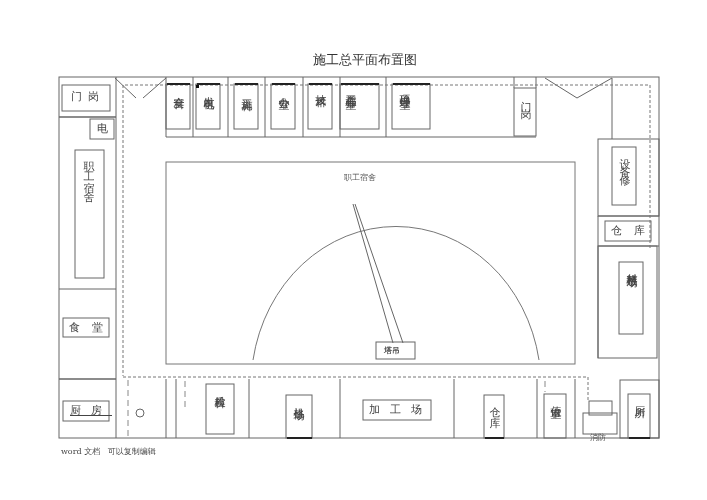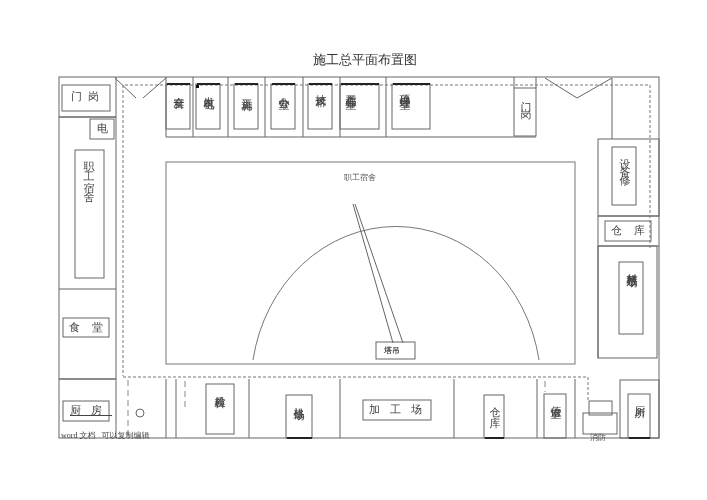--- a/index.html
+++ b/index.html
@@ -154,13 +154,13 @@
 <div class="t small" style="left:384px; top:346px;font-weight:bold;">塔吊</div>
 
 <div class="v" style="left:213px; top:387px;">质检科</div>
 <div class="v" style="left:292px; top:399px;">机修场</div>
 <div class="t" style="left:369px; top:404px; letter-spacing:10px;">加工场</div>
 <div class="v" style="left:488px; top:398px; letter-spacing:10px;">仓库</div>
 <div class="v" style="left:549px; top:397px;">值班室</div>
 <div class="t small" style="left:590px; top:434px;">消防</div>
 <div class="v" style="left:633px; top:397px;">厕所</div>
 
-<div class="t foot" style="left:61px; top:432px; white-space:pre;font-family:Liberation Serif, serif;">word 文档   可以复制编辑</div>
+<div class="t foot" style="left:61px; top:448px; white-space:pre;">word 文档   可以复制编辑</div>
 
 </body></html>

